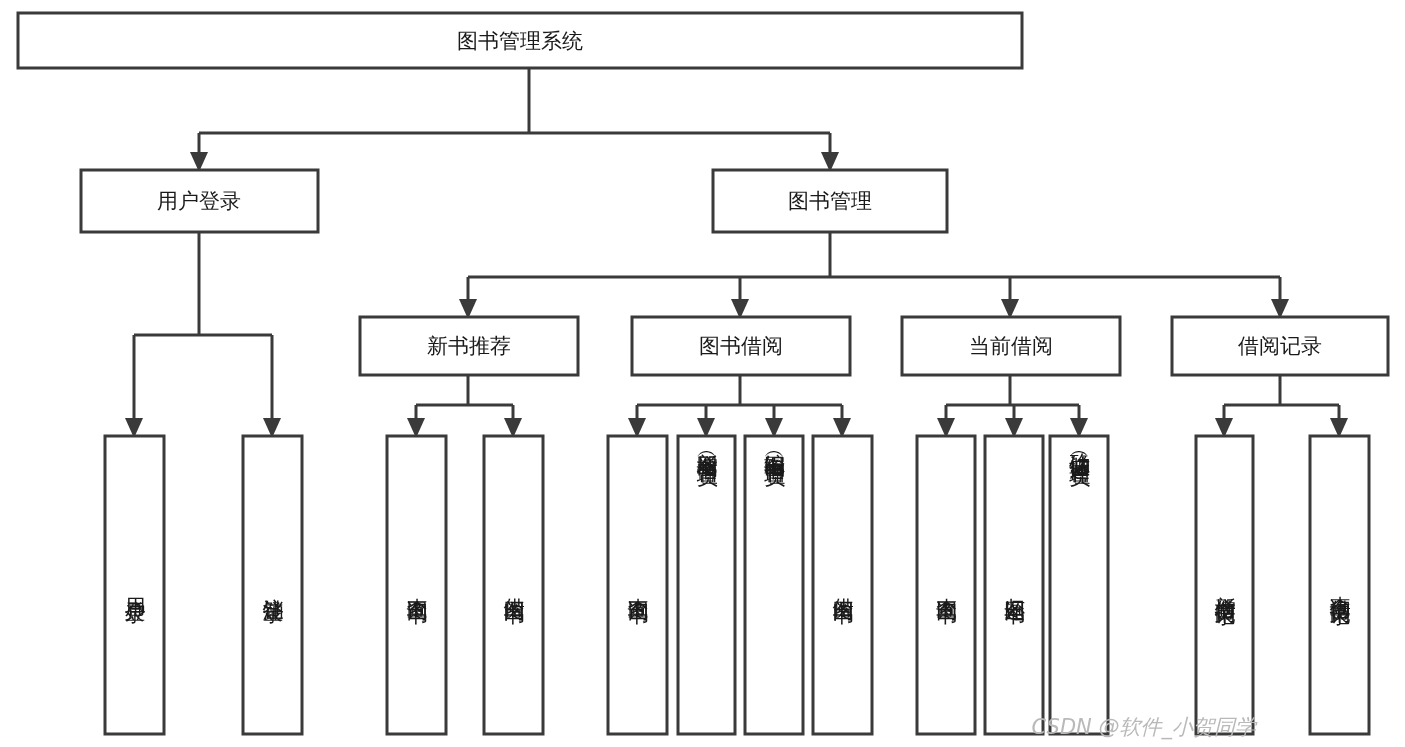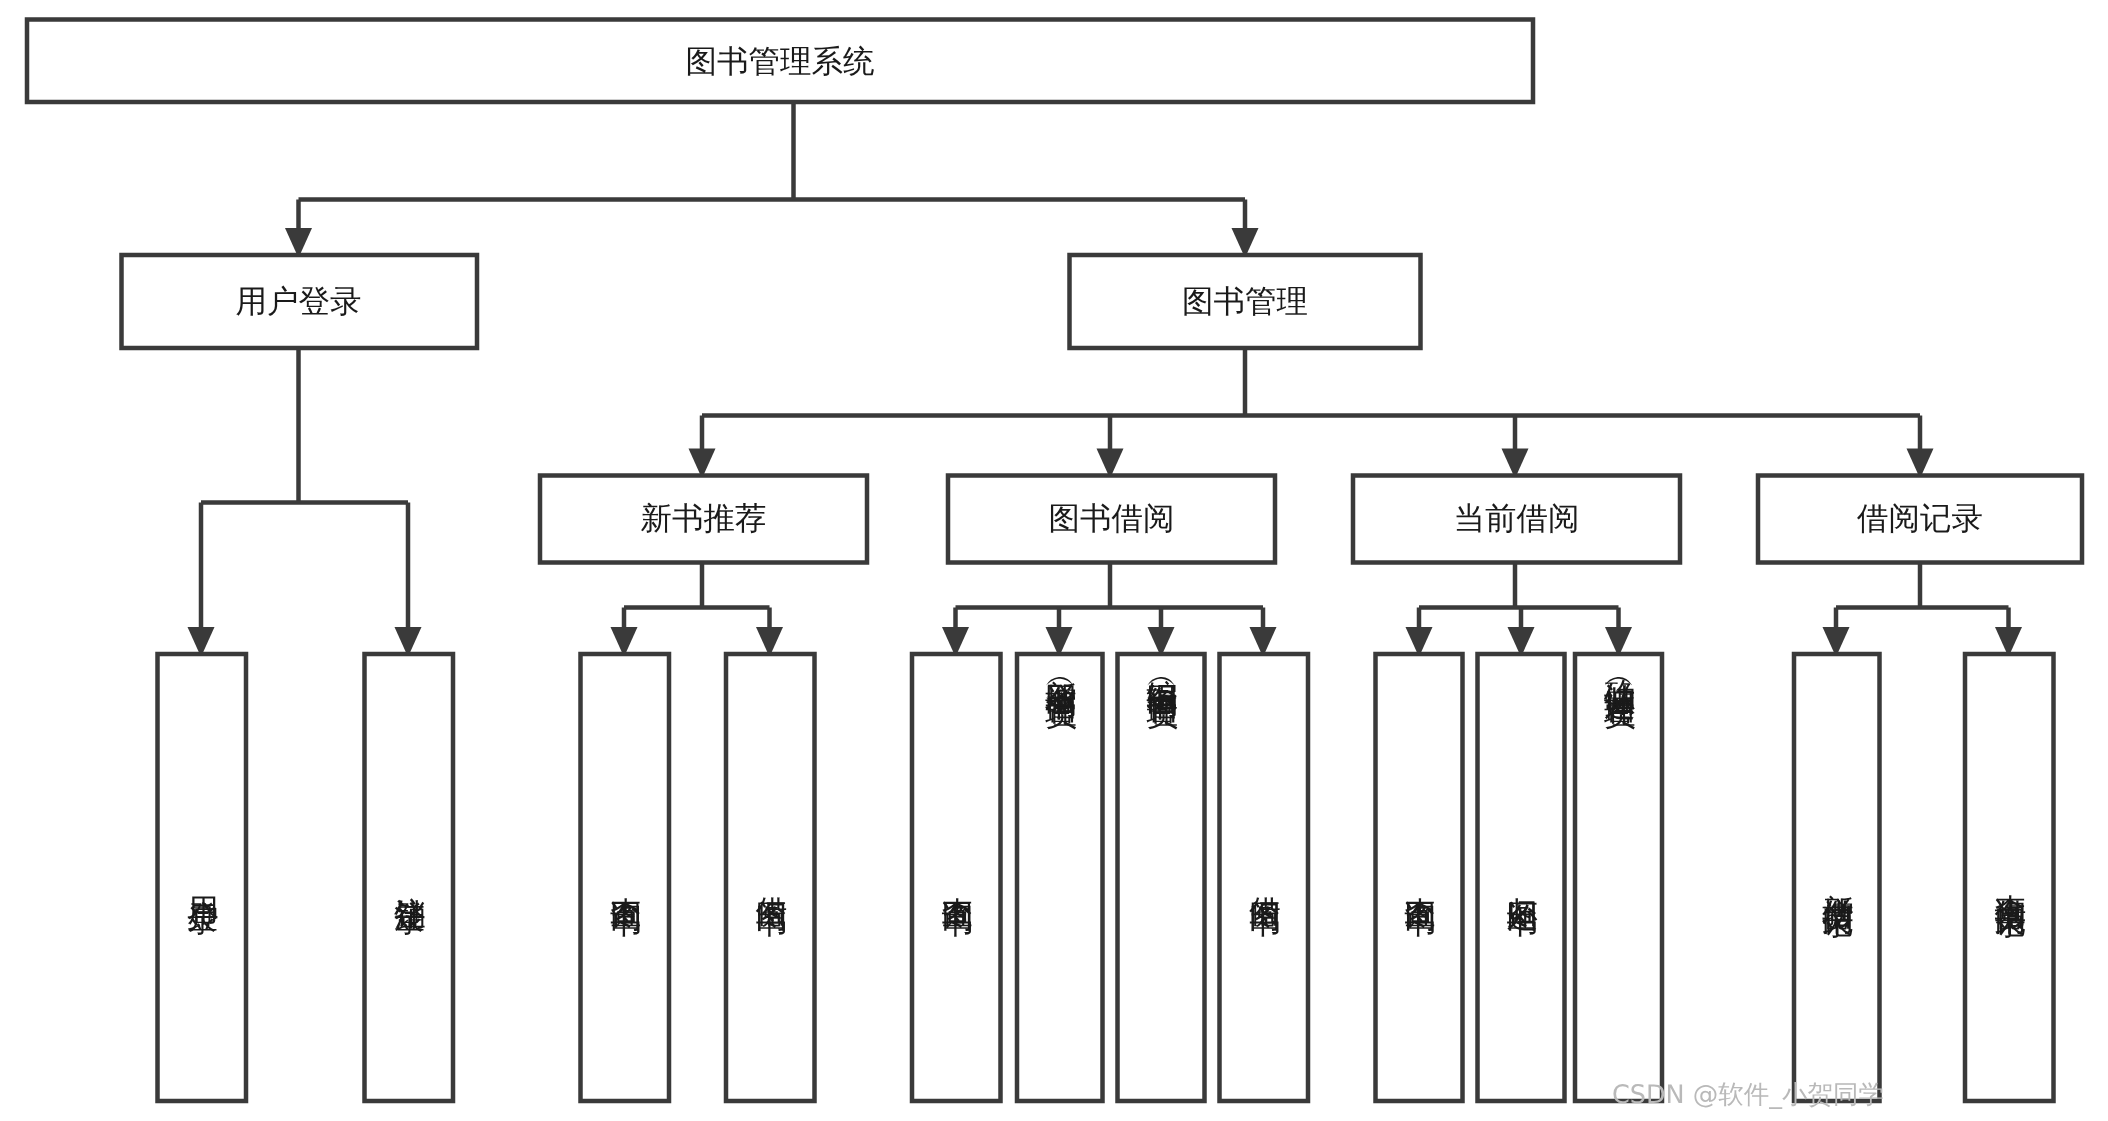--- a/index.html
+++ b/index.html
@@ -66,24 +66,25 @@
     color: #1a1a1a;
     letter-spacing: 2px;
     white-space: nowrap;
     text-align: center;
   }
   .watermark {
     position: absolute;
     right: 12px;
     bottom: 6px;
     font-family: "DejaVu Sans", "Liberation Sans", sans-serif;
-    font-size: 17px;
+    font-size: 21px;
     color: #b9b9b9;
     white-space: nowrap;
     user-select: none;
+    font-style: italic;
   }
 </style>
 </head>
 <body>
 
 <div id="diagram-root">
 
   <svg class="diagram-canvas" viewBox="0 0 1405 747" xmlns="http://www.w3.org/2000/svg">
 
     <defs>

